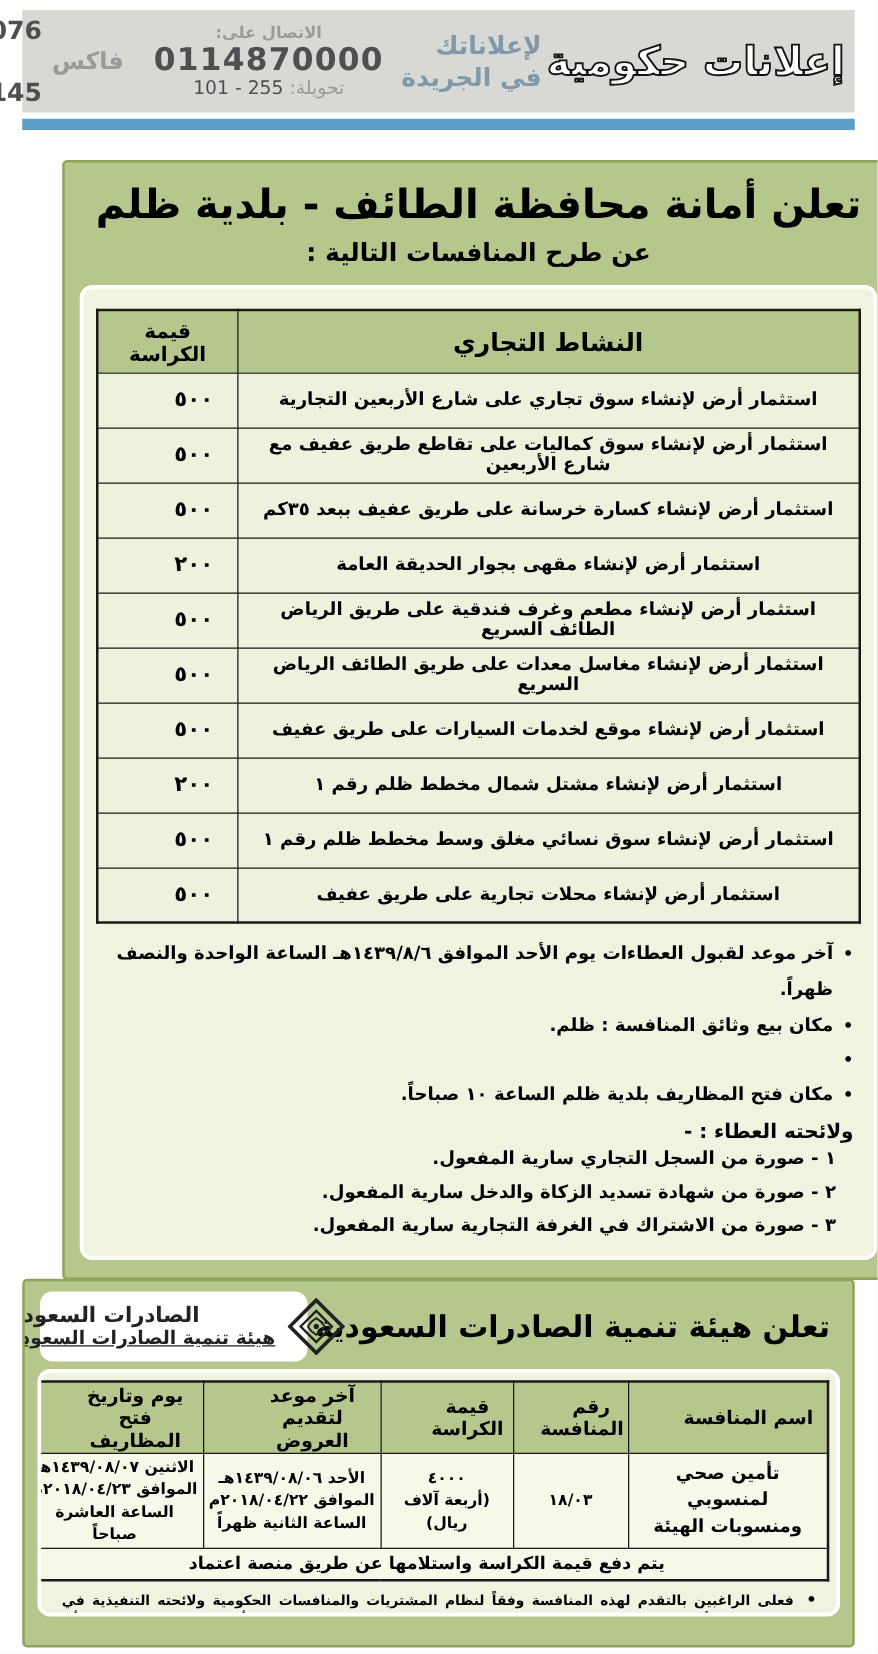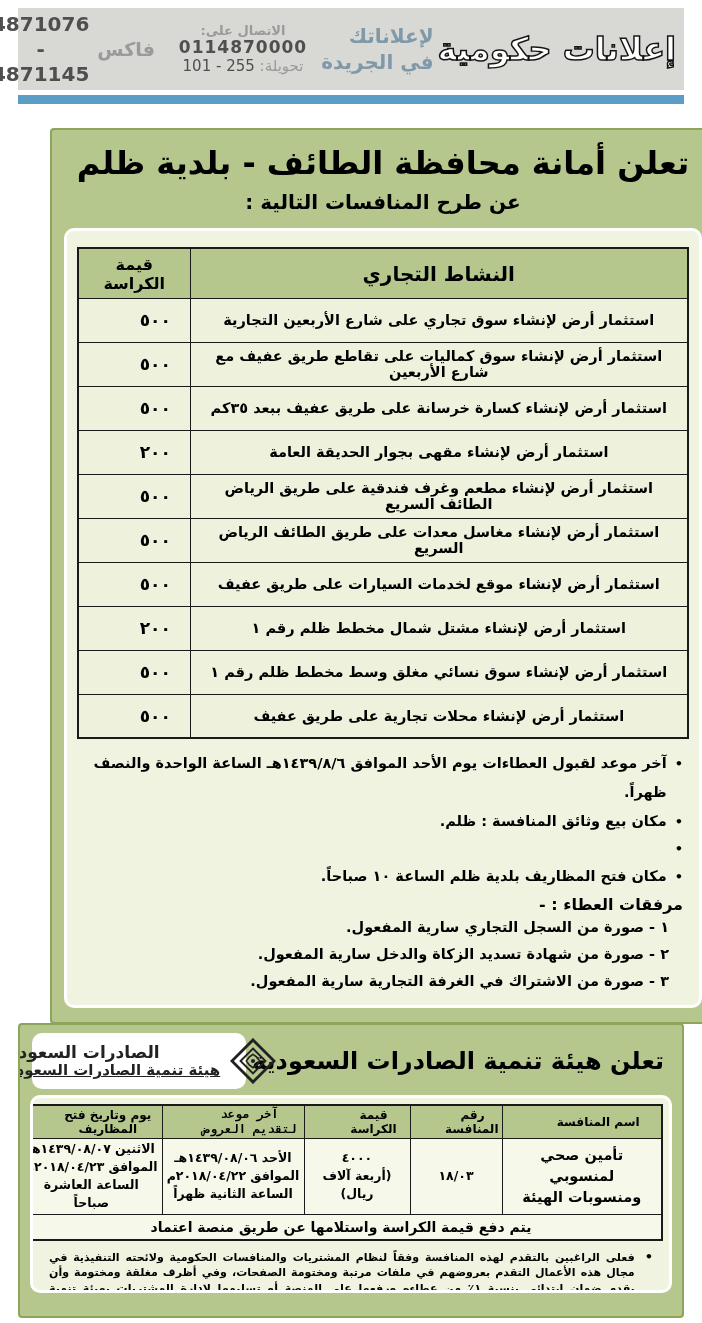--- a/index.html
+++ b/index.html
@@ -15,21 +15,21 @@
   }
   
   .masthead{position:absolute;top:8px;left:18px;width:666px;height:82px;
     background:var(--header-gray);display:flex;align-items:center;}
   .brand{font-size:32px;font-weight:bold;color:#fff;
     -webkit-text-stroke:1.5px #141414;letter-spacing:-1px;padding:0 8px 0 4px;white-space:nowrap;}
   .tagline{color:var(--tagline-blue);font-weight:bold;font-size:20px;line-height:1.3;
     text-align:right;margin-left:14px;white-space:nowrap;}
   .contact{text-align:center;margin-left:24px;white-space:nowrap;}
   .contact-label{color:#9a9a9a;font-size:13px;font-weight:bold;}
-  .phone{color:var(--text-dark);font-size:17px;font-weight:bold;letter-spacing:1px;direction:ltr;line-height:1.1;}
+  .phone{color:var(--text-dark);font-size:25px;font-weight:bold;letter-spacing:1px;direction:ltr;line-height:1.1;}
   .ext{font-size:15px;font-weight:normal;}
   .ext .lbl{color:#9a9a9a;}
   .ext .val{color:var(--text-dark);}
   .fax{margin-right:auto;display:flex;align-items:center;gap:8px;padding-left:12px;}
   .fax-label{color:#9a9a9a;font-size:19px;font-weight:bold;}
   .fax-nums{color:var(--text-dark);font-size:20px;font-weight:bold;text-align:center;line-height:1.25;}
   .blue-bar{position:absolute;top:95px;left:18px;width:666px;height:9px;background:var(--blue-bar);}
   
   .adbox{position:absolute;left:18px;width:666px;background:var(--box-green);
     border:2px solid var(--box-border);border-radius:4px;overflow:hidden;}
@@ -59,26 +59,26 @@
   .b2-subtitle{font-size:16px;font-weight:bold;margin-top:6px;}
   .logo-box{width:214px;height:56px;background:#fff;border-radius:10px;flex:0 0 auto;
     display:flex;align-items:center;justify-content:center;gap:10px;padding:4px 6px;}
   .logo-icon{flex:0 0 auto;display:flex;}
   .logo-text{text-align:left;line-height:1.15;}
   .logo-name{font-size:17px;font-weight:bold;color:#222;white-space:nowrap;}
   .logo-sub{font-size:15px;font-weight:bold;color:#222;white-space:nowrap;text-decoration:underline;}
   .box2 .panel{margin:6px 10px 0;padding:6px 6px 4px;height:198px;}
   table.t2{width:100%;border-collapse:collapse;border:2px solid #1a1a1a;table-layout:fixed;}
   .t2 th,.t2 td{border:1.5px solid #1a1a1a;text-align:center;font-weight:bold;padding:1px 3px;}
-  .t2 th{background:var(--box-green);height:23px;font-size:12px;padding-left:36px;}
+  .t2 th{background:var(--box-green);height:23px;font-size:15px;padding-left:36px;}
   .t2 td{background:var(--cell-bg2);font-size:12.5px;white-space:pre-line;height:72px;line-height:1.45;}
   .t2 td.name{font-size:14.5px;}
   .t2 tr.tfoot td{height:26px;font-size:14px;white-space:normal;}
   .col-name{width:160px;} .col-num{width:92px;} .col-price{width:106px;}
-  .col-deadline{width:142px;font-family:Liberation Mono, monospace;} .col-open{width:142px;}
+  .col-deadline{width:142px;} .col-open{width:142px;}
   .terms{padding:7px 10px 0;}
   .term-line{display:flex;gap:10px;align-items:baseline;font-size:11px;font-weight:bold;
     line-height:1.4;text-align:justify;margin-bottom:3px;}
 </style>
 </head>
 <body>
 
 <div class="masthead">
   <div class="brand">إعلانات حكومية</div>
   <div class="tagline">
@@ -168,21 +168,21 @@
       </div>
       <div class="note-line">
         <span class="bullet">•</span>
       </div>
       <div class="note-line">
         <span class="bullet">•</span>
         <span>مكان فتح المظاريف بلدية ظلم الساعة ١٠ صباحاً.</span>
       </div>
     </div>
 
-    <div class="attach-title">مرفقات العطاء : -</div>
+    <div class="attach-title">ولائحته العطاء : -</div>
     <div class="attach-line">١ - صورة من السجل التجاري سارية المفعول.</div>
     <div class="attach-line">٢ - صورة من شهادة تسديد الزكاة والدخل سارية المفعول.</div>
     <div class="attach-line">٣ - صورة من الاشتراك في الغرفة التجارية سارية المفعول.</div>
   </div>
 </div>
 
 <div class="adbox box2">
   <div class="box2-top">
     <div class="b2-titles">
       <div class="b2-title">تعلن هيئة تنمية الصادرات السعودية</div>

